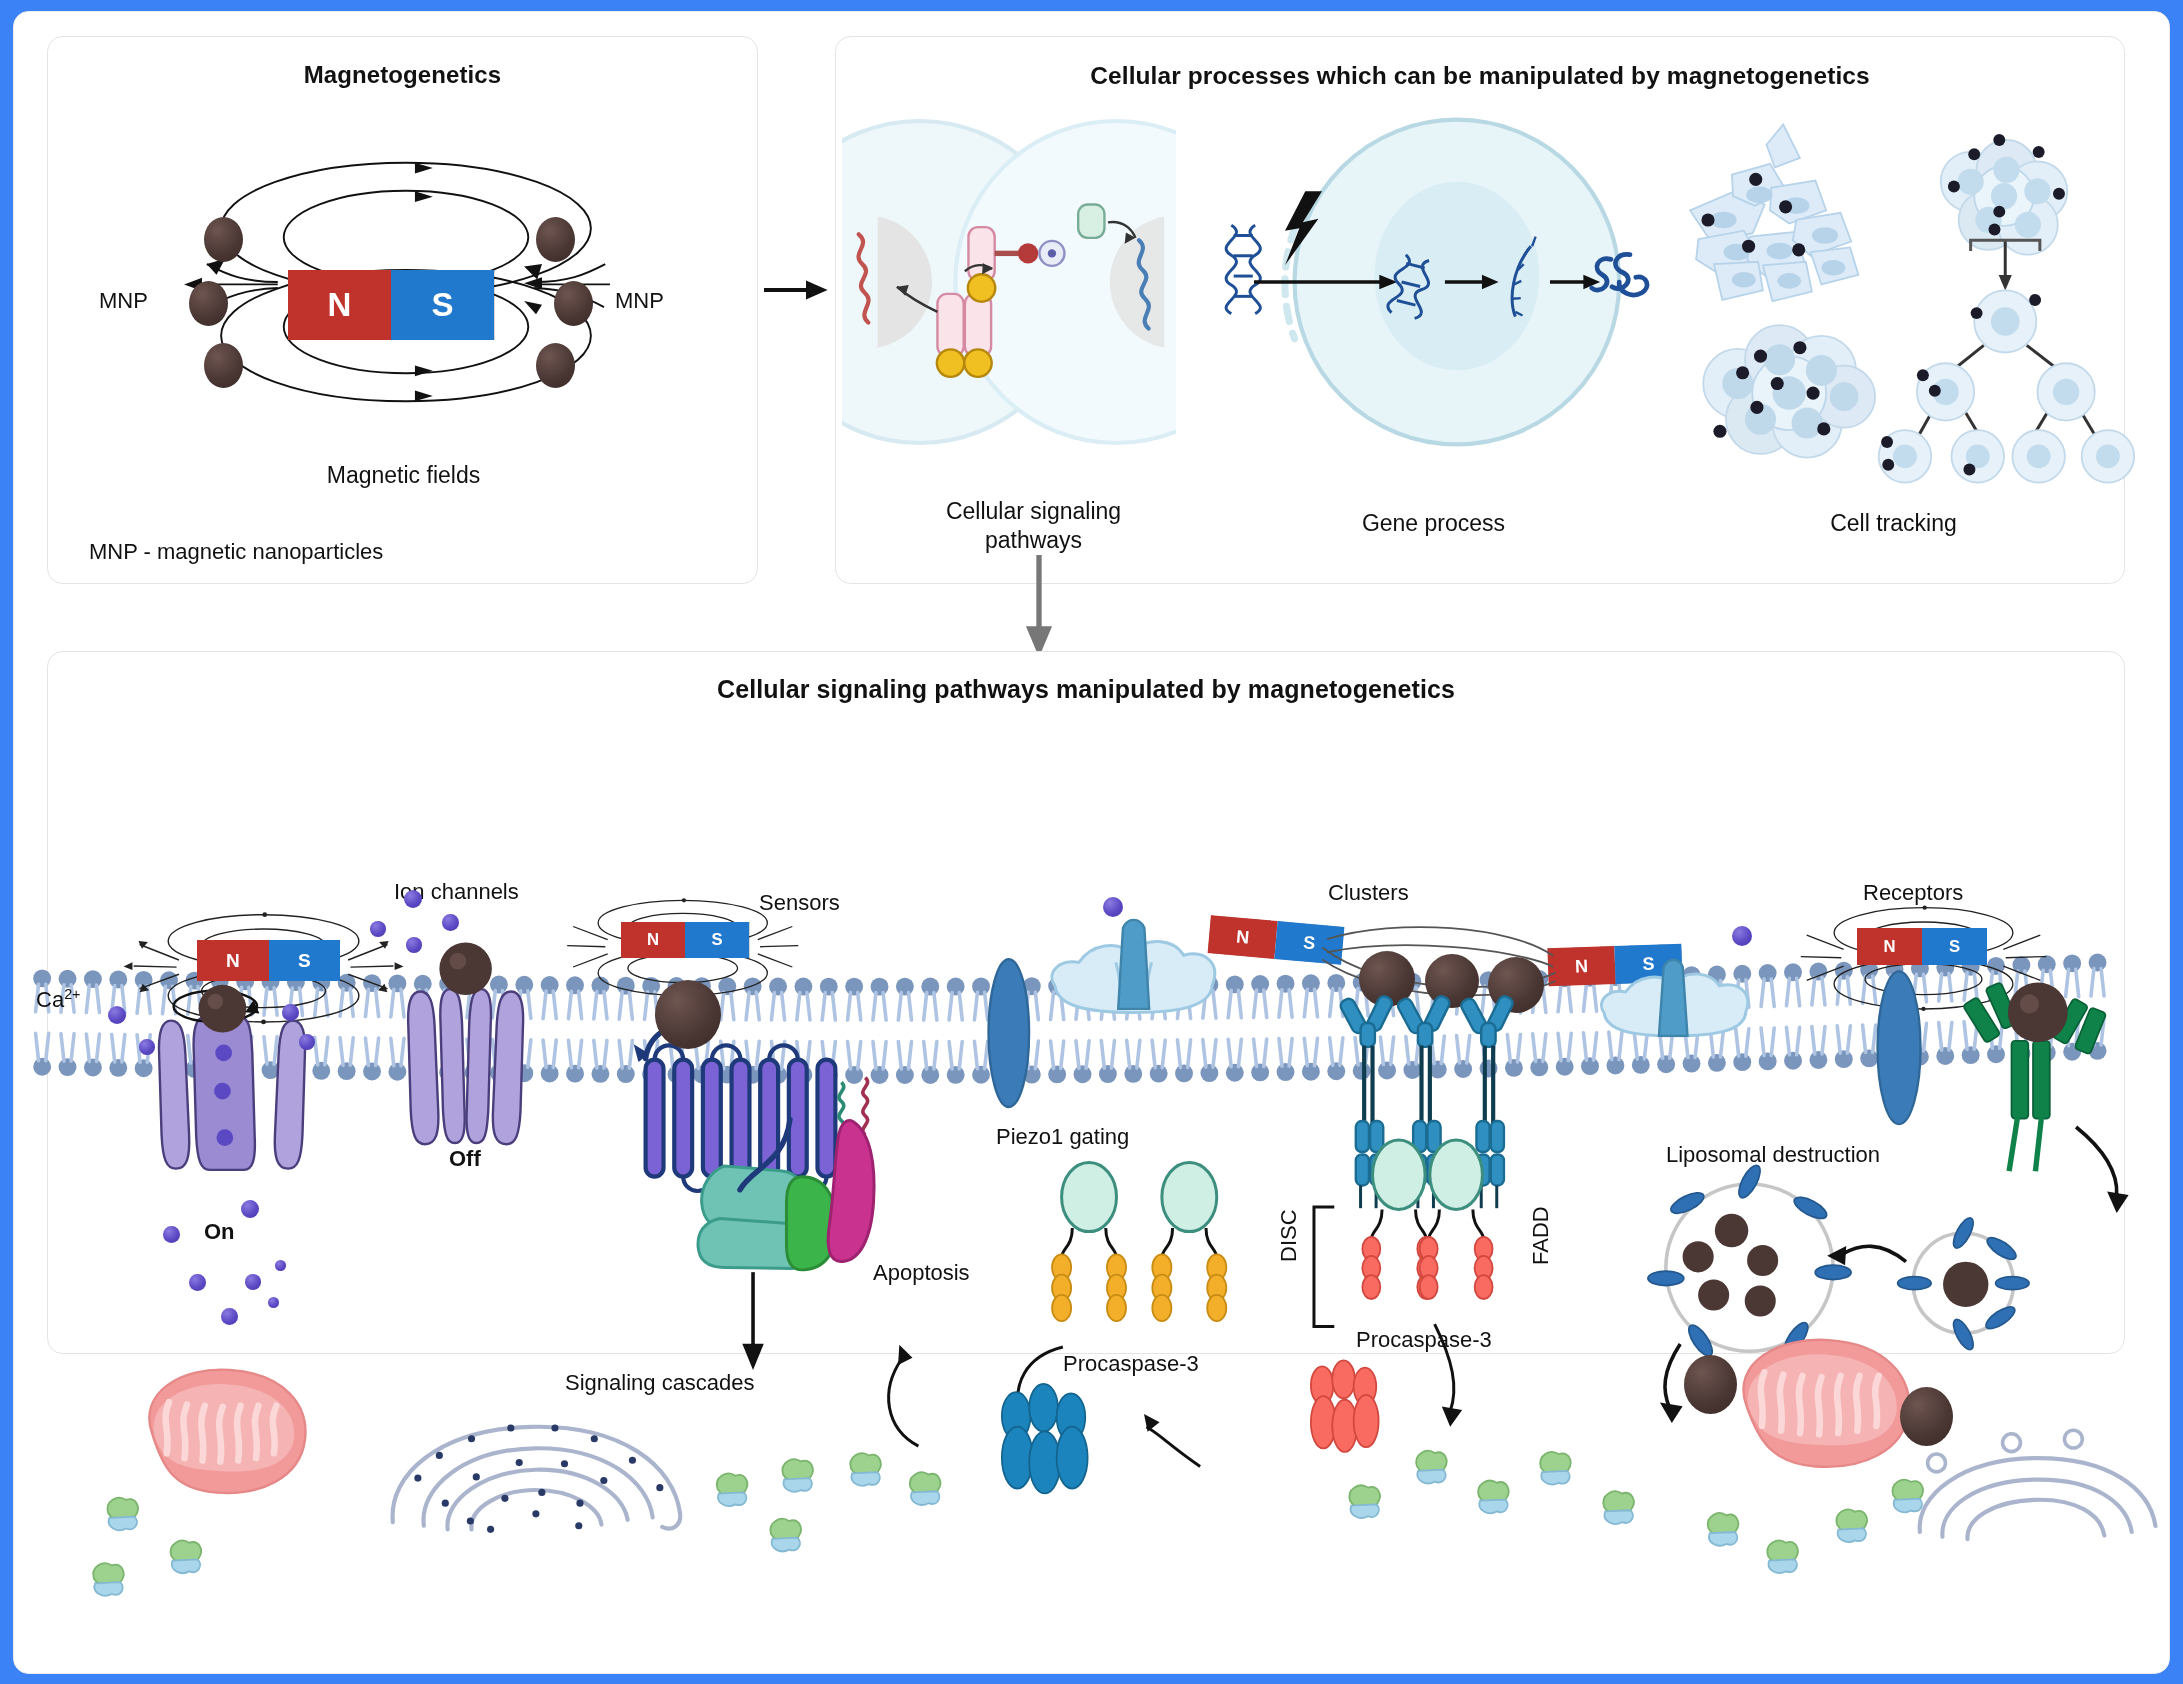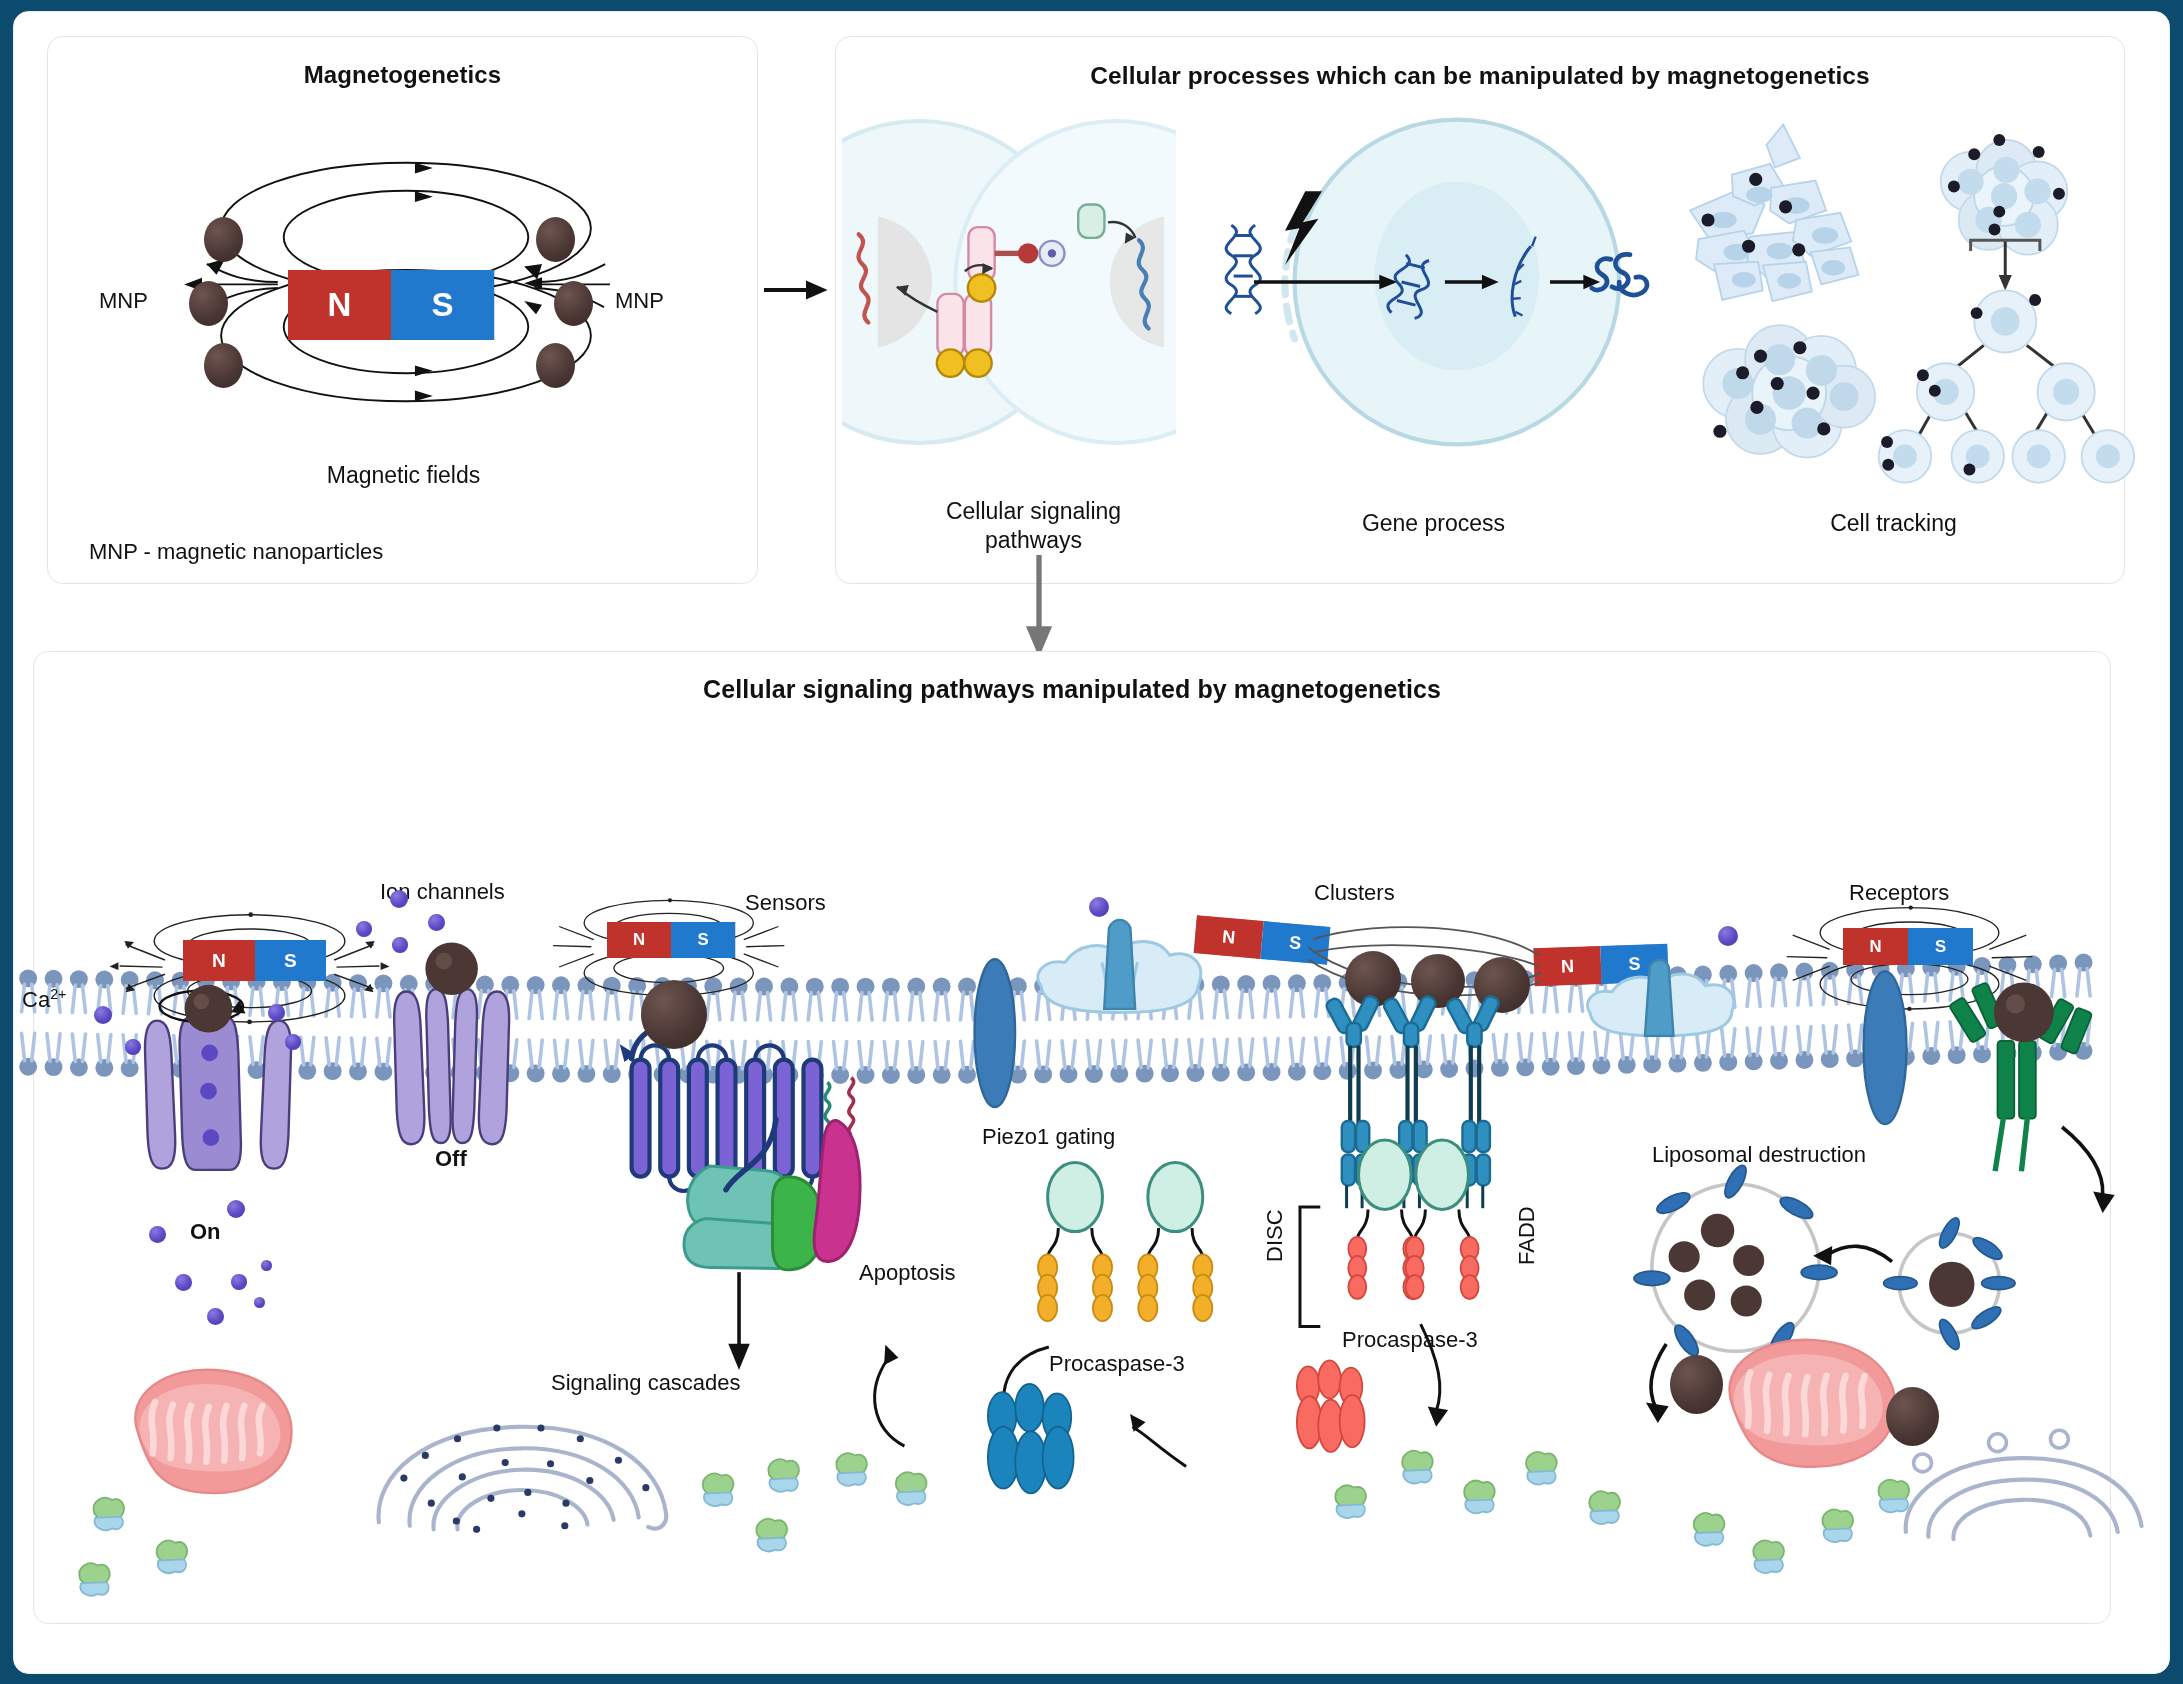--- a/index.html
+++ b/index.html
@@ -1,25 +1,25 @@
 <!DOCTYPE html>
 <html style="font-size:9.6px"><head>
 <meta charset="utf-8">
 <style>
   html,body{margin:0;padding:0;background:#ffffff;}
   body{font-family:"Liberation Sans","DejaVu Sans",sans-serif;color:#111;}
-  #root{position:relative;width:2183px;height:1684px;background:#0c4a6e;overflow:hidden;}
+  #root{position:relative;width:2183px;height:1684px;background:#3b82f6;overflow:hidden;}
 
   
   .outer-frame{position:absolute;left:13px;top:10.7px;width:2157px;height:1663px;
     border:1.8px solid #ededed;border-radius:15.5px;box-sizing:border-box;background:#fff;}
   .panel{position:absolute;border:1.8px solid #e4e4e4;border-radius:15.5px;background:#fff;box-sizing:border-box;}
   #panel-magneto{left:47px;top:36px;width:711px;height:548px;}
   #panel-processes{left:835px;top:36px;width:1290px;height:548px;}
-  #panel-pathways{left:33px;top:651px;width:2078px;height:973px;}
+  #panel-pathways{left:47px;top:651px;width:2078px;height:703px;}
 
   .panel-title{position:absolute;width:100%;text-align:center;font-weight:bold;
     font-size:24px;letter-spacing:0.1px;color:#111;}
   #t-magneto{top:24px;}
   #t-processes{top:25px;font-size:24.5px;}
   #t-pathways{top:23px;font-size:25px;}
 
   .cap{position:absolute;text-align:center;font-size:23px;color:#111;line-height:1.24;}
   .lbl{position:absolute;font-size:22px;color:#111;white-space:nowrap;}
   .lbl.b{font-weight:bold;text-align:right;}

